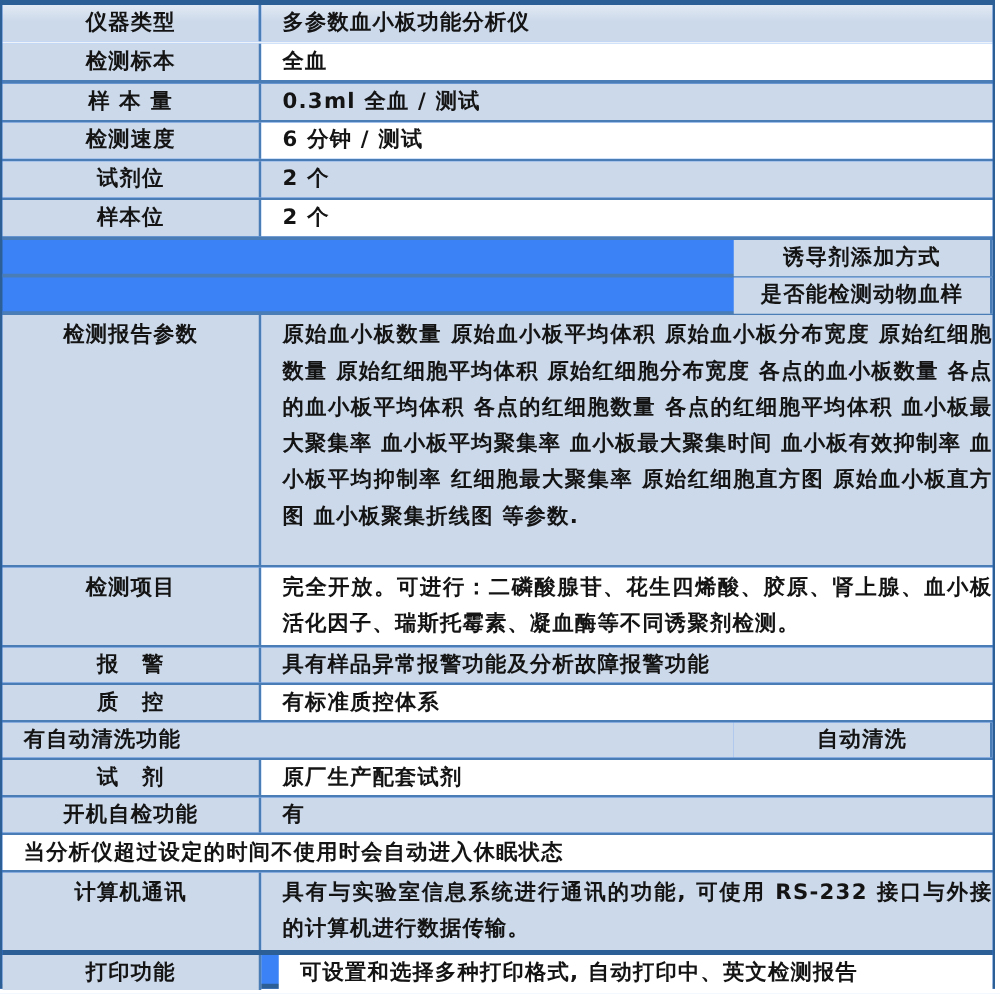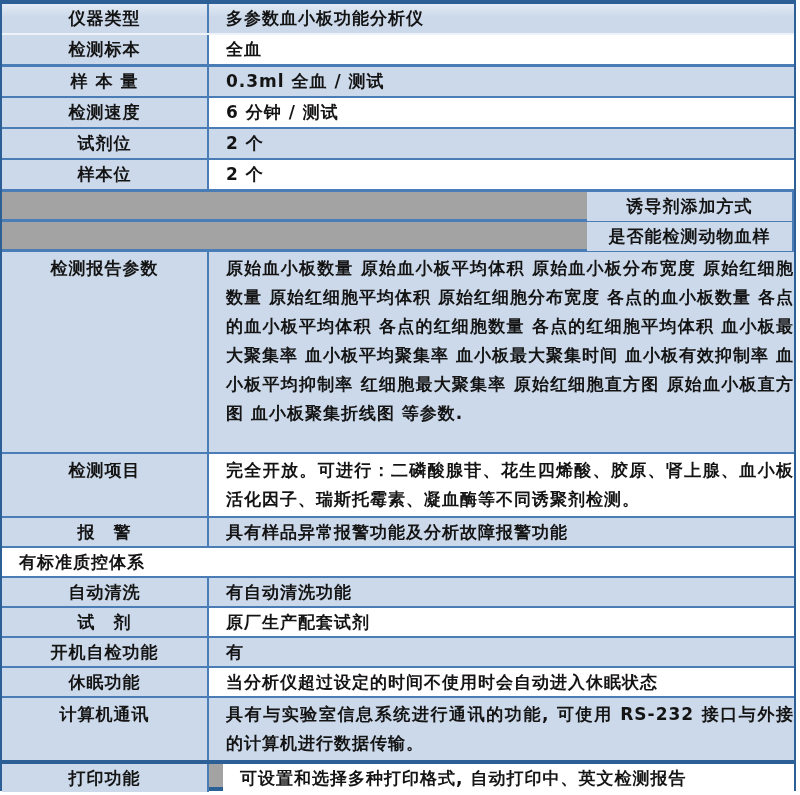--- a/index.html
+++ b/index.html
@@ -16,21 +16,21 @@
     width:800px;height:795px;overflow:hidden;
     font-family:"DejaVu Sans",sans-serif;
   }
   .spec-table{
     width:792px;height:783px;
     border-top:4px solid var(--border_dark);
     border-bottom:4px solid var(--border_dark);
     border-left:2px solid var(--border_dark);
     border-right:2px solid var(--border_dark);
     display:flex;flex-direction:column;
-    background:#a3a3a3;
+    background:#3b82f6;
   }
   .row{
     display:flex;flex-shrink:0;
     height:29px;
     border-bottom:2px solid var(--border_medium);
   }
   .row.b3{border-bottom-width:3px;align-items:flex-end;}
   .row.sep-white{border-bottom-color:var(--border_white);}
   .row.sep-dark{border-bottom:4px solid var(--border_dark);}
   .row.short{height:27px;flex-direction:column;}
@@ -125,40 +125,40 @@
     <div class="cell label">检测项目</div>
     <div class="cell value">完全开放。可进行：二磷酸腺苷、花生四烯酸、胶原、肾上腺、血小板活化因子、瑞斯托霉素、凝血酶等不同诱聚剂检测。</div>
   </div>
 
   <div class="row mid">
     <div class="cell label">报　警</div>
     <div class="cell value">具有样品异常报警功能及分析故障报警功能</div>
   </div>
 
   <div class="row mid">
+    <div class="cell label">质　控</div>
     <div class="cell value">有标准质控体系</div>
   </div>
 
   <div class="row mid">
+    <div class="cell value">有自动清洗功能</div>
     <div class="cell label">自动清洗</div>
-    <div class="cell value">有自动清洗功能</div>
   </div>
 
   <div class="row mid">
     <div class="cell label">试　剂</div>
     <div class="cell value">原厂生产配套试剂</div>
   </div>
 
   <div class="row mid">
     <div class="cell label">开机自检功能</div>
     <div class="cell value">有</div>
   </div>
 
   <div class="row mid">
-    <div class="cell label">休眠功能</div>
     <div class="cell value">当分析仪超过设定的时间不使用时会自动进入休眠状态</div>
   </div>
 
   <div class="row twol sep-dark">
     <div class="cell label">计算机通讯</div>
     <div class="cell value">具有与实验室信息系统进行通讯的功能, 可使用 RS-232 接口与外接的计算机进行数据传输。</div>
   </div>
 
   <div class="row mid last">
     <div class="cell label">打印功能</div>

